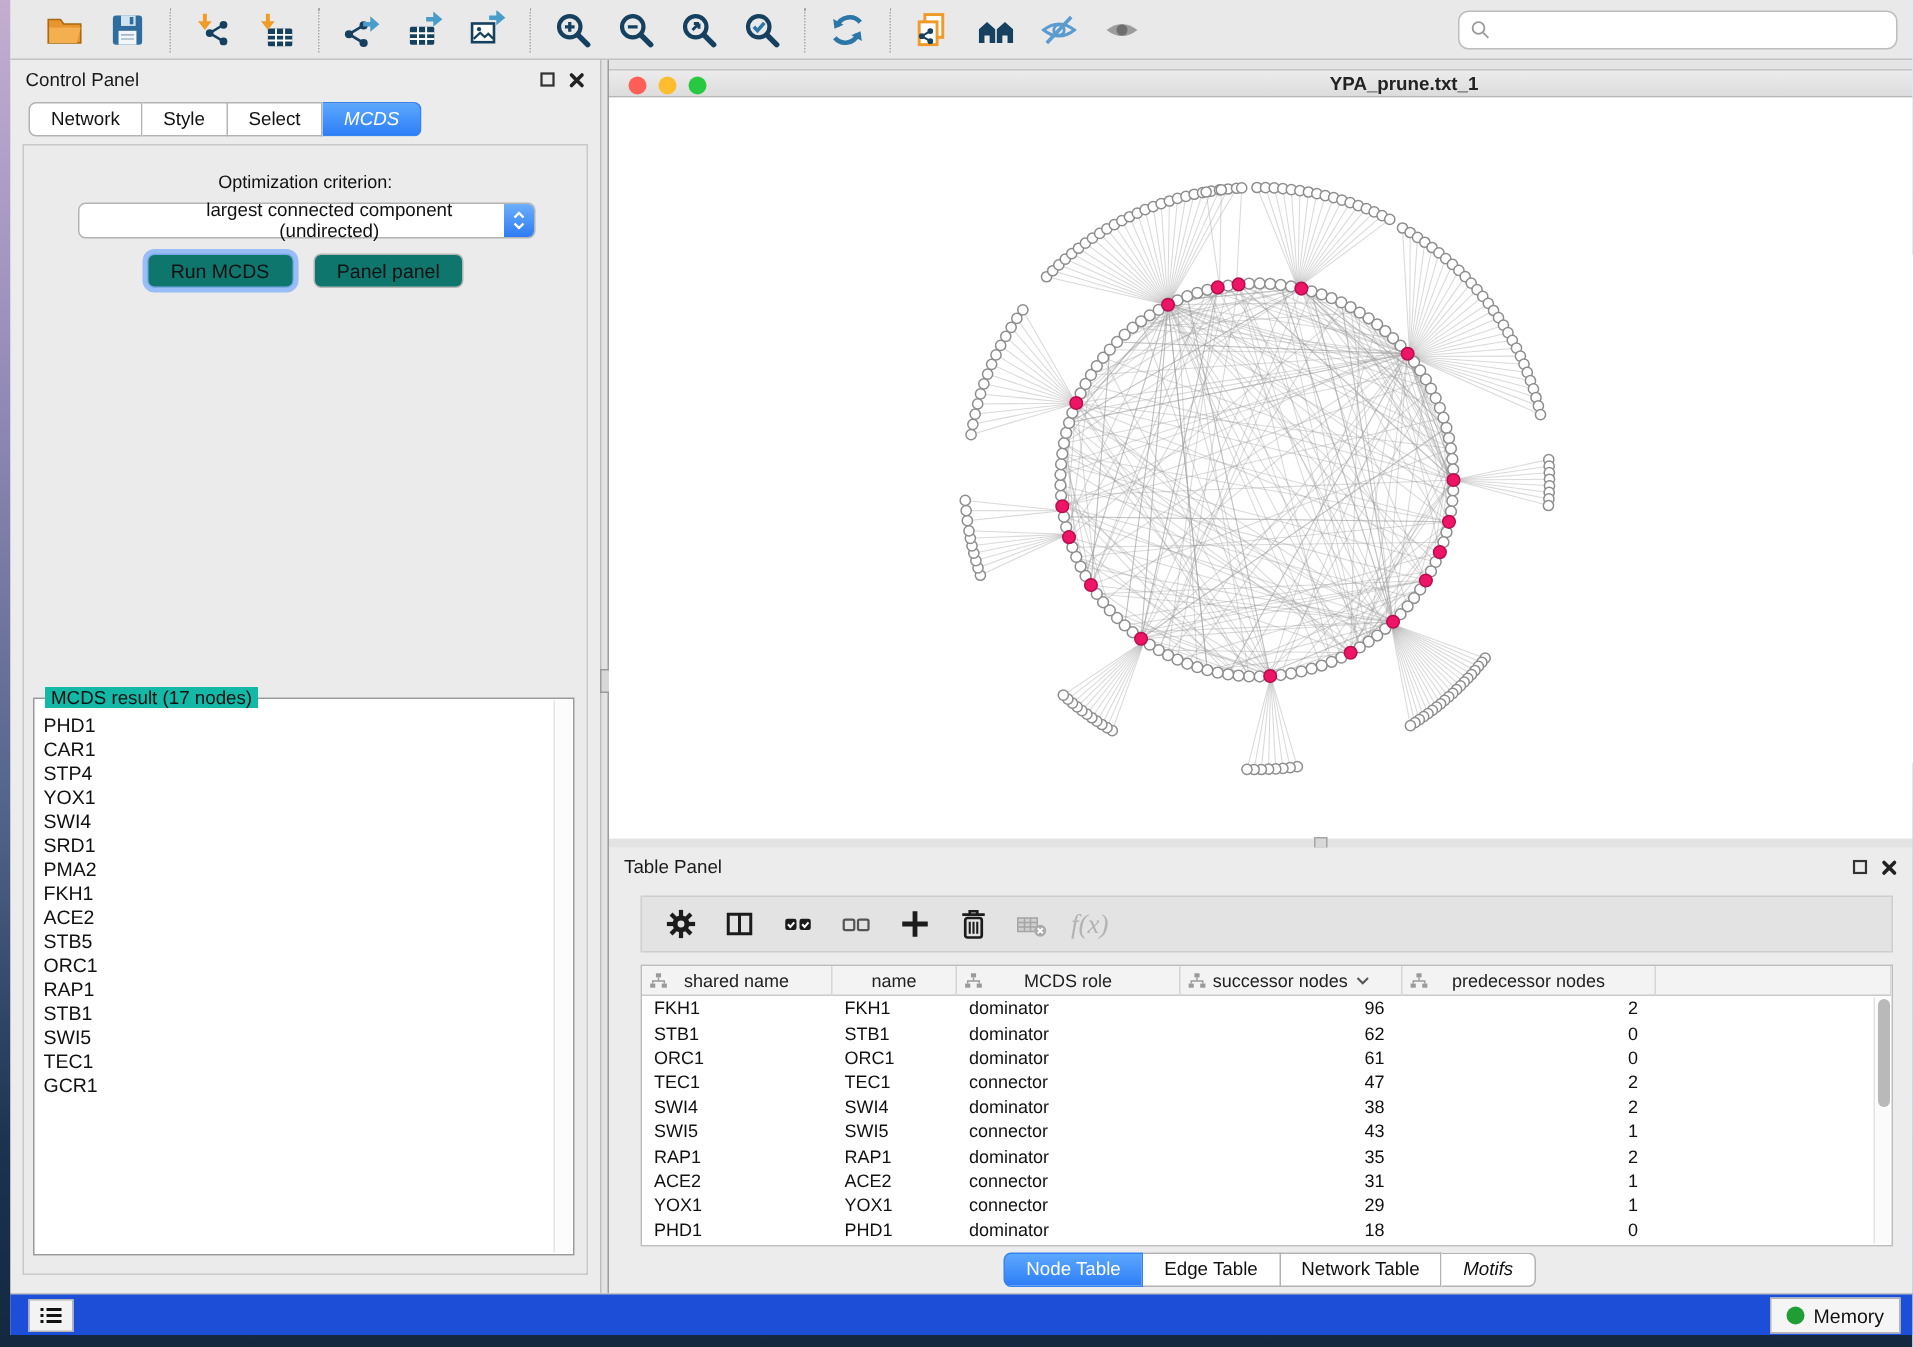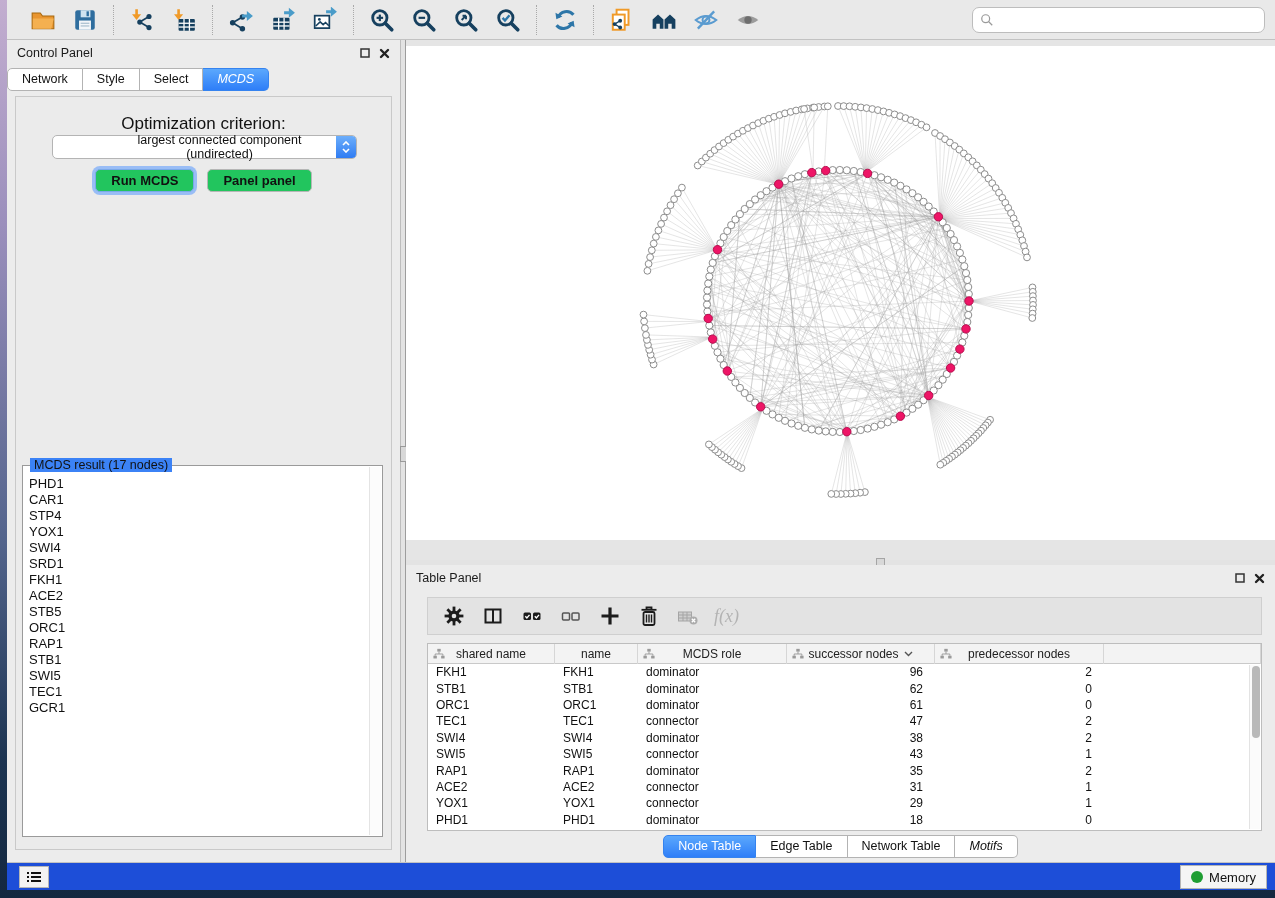--- a/index.html
+++ b/index.html
@@ -20,43 +20,43 @@
     border:1px solid #bdbdbd; border-radius:7px; display:flex; align-items:center; padding-left:7px; }
   .searchbox svg { width:14px; height:14px; }
   .searchbox input { border:none; outline:none; flex:1; height:20px; font-size:12px; background:transparent; }
 
   
   .cpanel { position:absolute; left:0; top:40px; width:393px; bottom:28px; background:#ececec; }
   .panel-header { height:26px; display:flex; align-items:center; padding:0 10px; }
   .panel-title { font-size:12.5px; color:#1a1a1a;text-align:right; }
   .panel-hicons { margin-left:auto; display:flex; align-items:center; gap:9px; }
   .cp-tabs { display:flex; justify-content:center; margin-top:2px; }
-  .seg { display:inline-flex; }
+  .seg { display:inline-flex;margin-left:12px; }
   .seg .tab { background:#fff; border:1px solid #b3b3b3; border-left:none; padding:3px 14px;
     font-size:12.5px; line-height:15px; color:#111; cursor:default; }
   .seg .tab:first-child { border-left:1px solid #b3b3b3; border-radius:5px 0 0 5px; }
   .seg .tab:last-child { border-radius:0 5px 5px 0;font-style:italic; }
   .seg .tab.sel { background:linear-gradient(#5ba8fd,#2e7ef8); color:#fff; border-color:#3583ef; }
   .cp-content { position:absolute; left:8px; right:8px; top:56px; bottom:12px;
     background:#ebebeb; border:1px solid #c9c9c9; }
-  .opt-label { position:absolute; top:17px; left:0; right:0; text-align:center; font-size:17px; color:#111; }
+  .opt-label { position:absolute; top:17px; left:0; right:0; text-align:center; font-size:12px; color:#111; }
   .dropdown { position:absolute; top:38px; left:36px; right:34px; height:24px; background:#fff;
     border:1px solid #b4b4b4; border-radius:5px; display:flex; align-items:center; }
   .dropdown .dd-text { flex:1; text-align:center; font-size:12.5px; color:#111; padding-left:6px;margin-left:44px; }
   .dd-cap { width:20px; height:22px; margin-right:0; border-radius:0 4px 4px 0;
     background:linear-gradient(#6caefb,#2f7cf3); display:flex; flex-direction:column;
     align-items:center; justify-content:center; gap:2px; }
   .dd-cap svg { width:8px; height:5px; }
   .cp-buttons { position:absolute; top:72px; left:0; right:0; display:flex; justify-content:center; gap:13px; }
-  .pushbtn { background:#22c55e; border:1px solid #b6b6b6; border-radius:5px; padding:3px 15px;
-    font-size:13px; color:#111; font-family:"Liberation Sans",sans-serif;font-weight:bold; }
+  .pushbtn { background:#0f766e; border:1px solid #b6b6b6; border-radius:5px; padding:3px 15px;
+    font-size:13px; color:#111; font-family:"Liberation Sans",sans-serif; }
   .pushbtn.focusring { box-shadow:0 0 0 3px rgba(98,158,253,.6); border-color:#7aa9e8; }
   .mcds-fieldset { position:absolute; left:6px; right:8px; top:368px; bottom:12px;
     border:1px solid #9a9a9a; background:#fff; }
-  .mcds-legend { position:absolute; top:-8px; left:7px; background:#3b82f6; padding:0 4px;
+  .mcds-legend { position:absolute; top:-8px; left:7px; background:#14b8a6; padding:0 4px;
     font-size:12.5px; color:#111;text-align:center; }
   .mcds-list { position:absolute; inset:1px 13px 1px 1px; overflow:hidden; padding-top:9px; }
   .mcds-item { font-size:13px; line-height:16px; color:#111; padding-left:5px; }
   .mcds-scroll { position:absolute; top:1px; bottom:1px; right:1px; width:12px;
     background:#fcfcfc; border-left:1px solid #e4e4e4; }
 
   
   .vsplit { position:absolute; left:393px; top:40px; width:6px; bottom:28px; background:#e3e3e3;
     border-left:1px solid #bdbdbd; border-right:1px solid #9d9d9d; }
   .vsplit .grab { position:absolute; top:406px; left:-1px; width:7px; height:16px;
@@ -339,40 +339,49 @@
         </div>
         <div class="mcds-fieldset">
           <span class="mcds-legend">MCDS result (17 nodes)</span>
           <div class="mcds-list" id="mcdsList">
               <div class="mcds-item">PHD1</div>
               <div class="mcds-item">CAR1</div>
               <div class="mcds-item">STP4</div>
               <div class="mcds-item">YOX1</div>
               <div class="mcds-item">SWI4</div>
               <div class="mcds-item">SRD1</div>
+              <div class="mcds-item">PMA2</div>
               <div class="mcds-item">FKH1</div>
               <div class="mcds-item">ACE2</div>
               <div class="mcds-item">STB5</div>
               <div class="mcds-item">ORC1</div>
               <div class="mcds-item">RAP1</div>
               <div class="mcds-item">STB1</div>
               <div class="mcds-item">SWI5</div>
               <div class="mcds-item">TEC1</div>
               <div class="mcds-item">GCR1</div>
             </div>
           <div class="mcds-scroll"></div>
         </div>
       </div>
     </div>
 
     <div class="vsplit">
         <div class="grab"></div>
       </div>
 
     <div class="netarea">
+      <div class="net-titlebar">
+        <span class="lights">
+          <span class="light" style="background:#ff5f57"></span>
+          <span class="light" style="background:#febc2e"></span>
+          <span class="light" style="background:#28c840"></span>
+        </span>
+        <span class="net-title">YPA_prune.txt_1</span>
+      </div>
       <div class="net-canvas">
         <svg id="netSvg" viewBox="0 0 869 494" width="869" height="494">
             <g stroke="#9b9b9b" stroke-width="0.7" stroke-opacity="0.38">
               <line x1="311.5" y1="203.7" x2="562.8" y2="262.0"></line>
               <line x1="311.5" y1="203.7" x2="553.9" y2="303.1"></line>
               <line x1="311.5" y1="203.7" x2="561.3" y2="234.0"></line>
               <line x1="311.5" y1="203.7" x2="385.5" y2="132.5"></line>
               <line x1="311.5" y1="203.7" x2="302.2" y2="237.5"></line>
               <line x1="311.5" y1="203.7" x2="325.2" y2="330.9"></line>
               <line x1="311.5" y1="203.7" x2="304.8" y2="286.4"></line>

